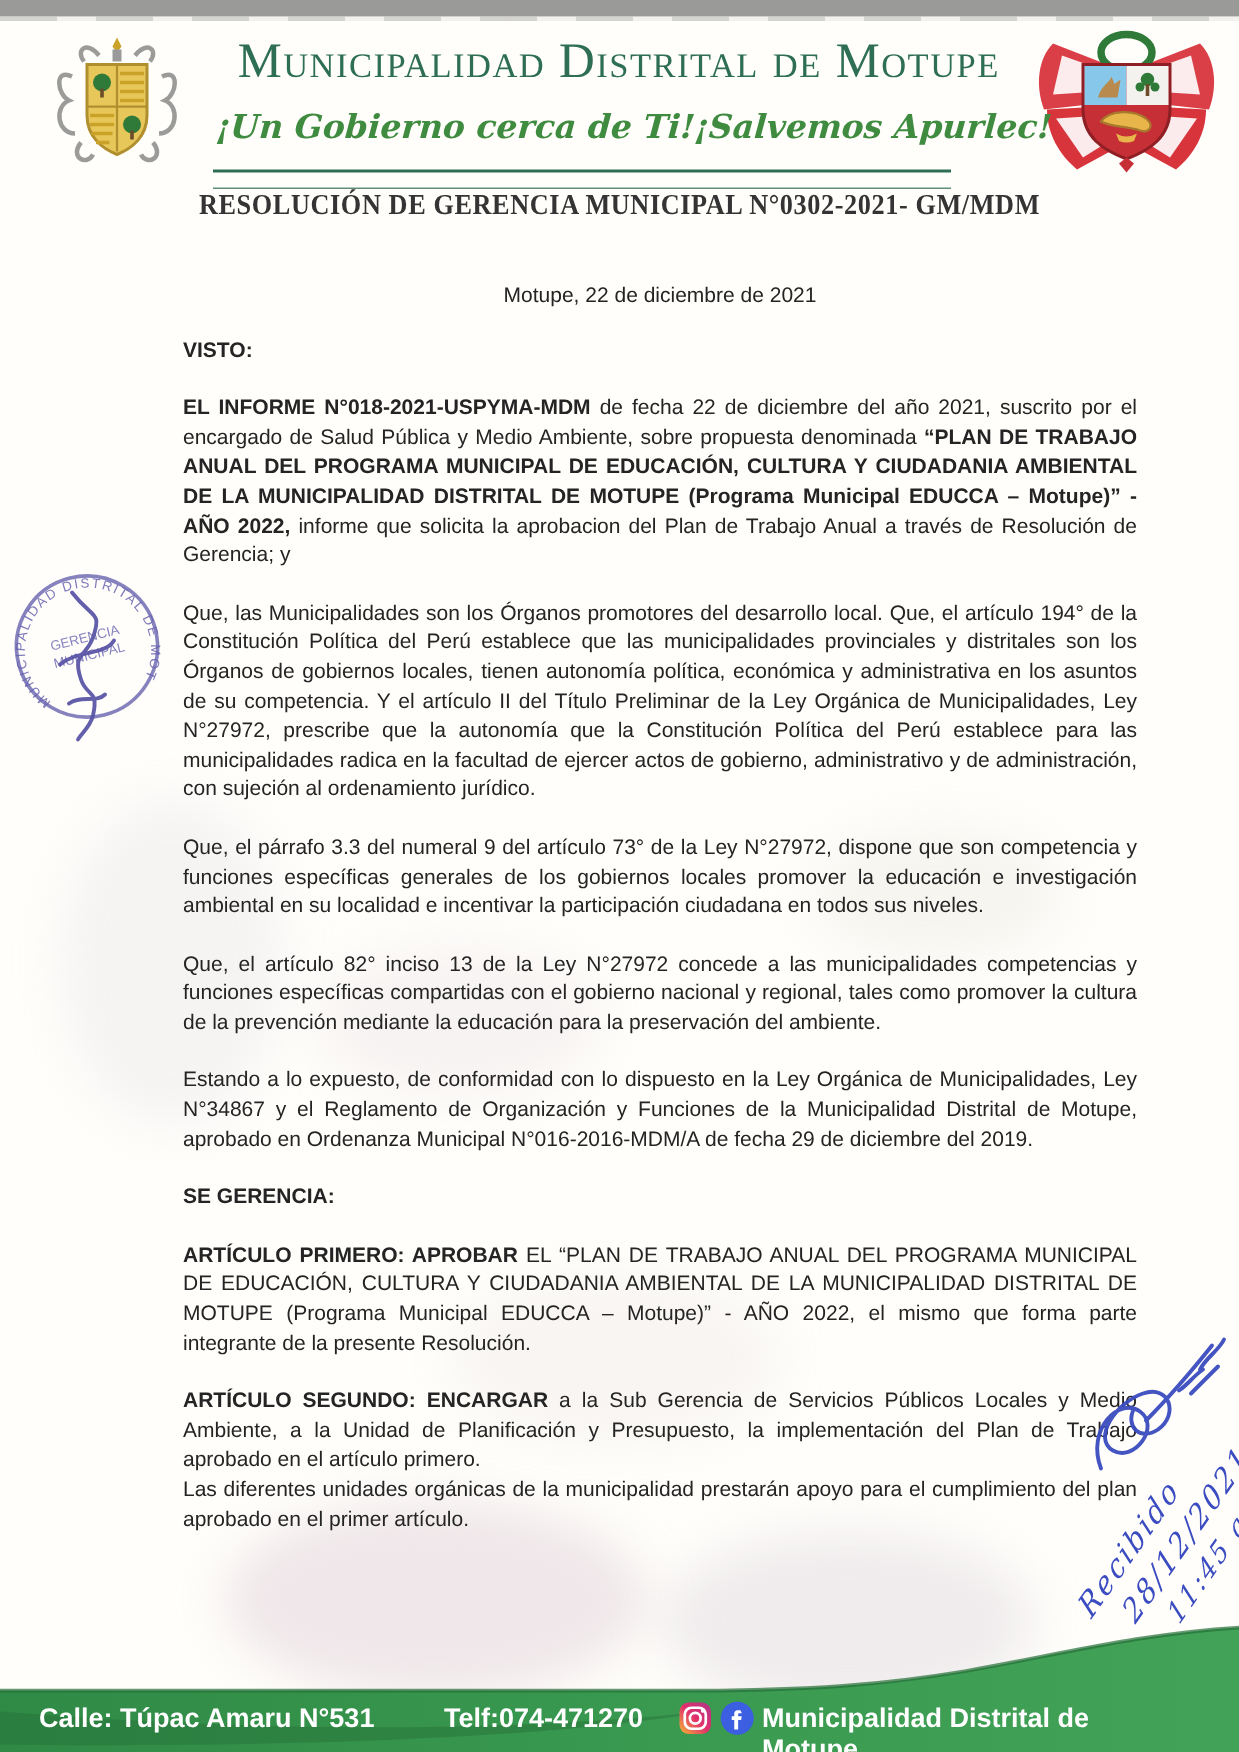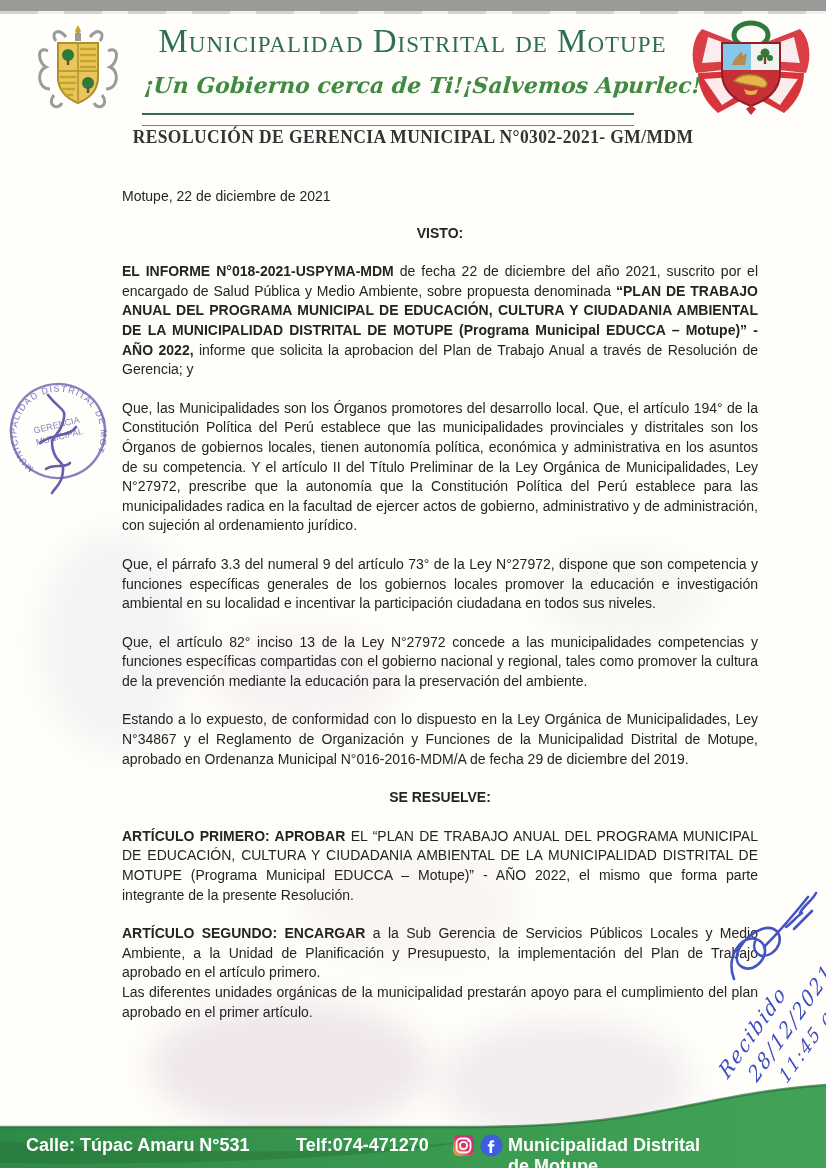--- a/index.html
+++ b/index.html
@@ -43,24 +43,24 @@
   .doc-title{
     position:absolute;top:115px;left:0;width:826px;text-align:center;
     font-family:"Liberation Serif", serif;font-weight:bold;
     font-size:17.5px;letter-spacing:.4px;color:#343434;
     transform:scaleY(1.1);
   }
 
   
   .doc-body{position:absolute;left:122px;top:176px;width:636px;
     font-size:14px;line-height:19.6px;text-align:justify;}
-  .date-line{text-align:left;margin-bottom:17px;}
+  .date-line{text-align:center;margin-bottom:17px;}
   .blk{margin-bottom:19px;white-space:pre-line;}
   .blk .b{font-weight:bold;}
-  .heading{font-weight:bold;text-align:center;}
+  .heading{font-weight:bold;text-align:left;}
 
   
   .stamp{position:absolute;left:4px;top:362px;opacity:.92;}
 
   
   .handnote{
     position:absolute;left:712px;top:1056px;
     transform:rotate(-55deg);transform-origin:left top;
     color:#3a4cc0;
     font-family:"DejaVu Serif", serif;font-style:italic;
@@ -69,21 +69,21 @@
   .handnote .hl{transform:skewX(-12deg);letter-spacing:2px;}
   .handnote .hl2{margin-left:14px;}
   .handnote .hl3{margin-left:30px;font-size:18px;}
   .scribble{position:absolute;left:716px;top:872px;}
 
   
   .footer-band{position:absolute;left:0;top:1066px;width:826px;height:102px;}
   .footer-content{
     position:absolute;left:0;top:1120px;width:710px;height:34px;
     color:#ffffff;font-weight:bold;font-size:18px;
-    display:flex;align-items:center;
+    display:flex;align-items:center;padding-left:28px;
   }
   .f-address{position:absolute;left:26px;top:4px;}
   .f-phone{position:absolute;left:296px;top:4px;}
   .f-icons{position:absolute;left:452px;top:3px;display:flex;gap:5px;align-items:center;}
   .f-social{position:absolute;left:508px;top:4px;}
 </style>
 </head>
 <body>
 
 <div class="page">
@@ -181,21 +181,21 @@
 
   <div class="doc-body">
     <div class="date-line">Motupe, 22 de diciembre de 2021</div>
     <div>
         <div class="blk heading"><span class="b">VISTO:</span></div>
         <div class="blk paragraph"><span class="b">EL INFORME N°018-2021-USPYMA-MDM </span><span>de fecha 22 de diciembre del año 2021, suscrito por el encargado de Salud Pública y Medio Ambiente, sobre propuesta denominada </span><span class="b">“PLAN DE TRABAJO ANUAL DEL PROGRAMA MUNICIPAL DE EDUCACIÓN, CULTURA Y CIUDADANIA AMBIENTAL DE LA MUNICIPALIDAD DISTRITAL DE MOTUPE (Programa Municipal EDUCCA – Motupe)” - AÑO 2022,</span><span> informe que solicita la aprobacion del Plan de Trabajo Anual a través de  Resolución de Gerencia; y</span></div>
         <div class="blk paragraph"><span>Que, las Municipalidades son los Órganos promotores del desarrollo local. Que, el artículo 194° de la Constitución Política del Perú establece que las municipalidades provinciales y distritales son los Órganos de gobiernos locales, tienen autonomía política, económica y administrativa en los asuntos de su competencia. Y el artículo II del Título Preliminar de la Ley Orgánica de Municipalidades, Ley N°27972, prescribe que la autonomía que la Constitución Política del Perú establece para las municipalidades radica en la facultad de ejercer actos de gobierno, administrativo y de administración, con sujeción al ordenamiento jurídico.</span></div>
         <div class="blk paragraph"><span>Que, el párrafo 3.3 del numeral 9 del artículo 73° de la Ley N°27972, dispone que son competencia y funciones específicas generales de los gobiernos locales promover la educación e investigación ambiental en su localidad e incentivar la participación ciudadana en todos sus niveles.</span></div>
         <div class="blk paragraph"><span>Que, el artículo 82° inciso 13 de la Ley N°27972 concede a las municipalidades competencias y funciones específicas compartidas con el gobierno nacional y regional, tales como promover la cultura de la prevención mediante la educación para la preservación del ambiente.</span></div>
         <div class="blk paragraph"><span>Estando a lo expuesto, de conformidad con lo dispuesto en la Ley Orgánica de Municipalidades, Ley N°34867 y el Reglamento de Organización y Funciones de la Municipalidad Distrital de Motupe, aprobado en Ordenanza Municipal N°016-2016-MDM/A de fecha 29 de diciembre del 2019.</span></div>
-        <div class="blk heading"><span class="b">SE RESUELVE:</span></div>
+        <div class="blk heading"><span class="b">SE GERENCIA:</span></div>
         <div class="blk paragraph"><span class="b">ARTÍCULO PRIMERO: APROBAR </span><span>EL “PLAN DE TRABAJO ANUAL DEL PROGRAMA MUNICIPAL DE EDUCACIÓN, CULTURA Y CIUDADANIA AMBIENTAL DE LA MUNICIPALIDAD DISTRITAL DE MOTUPE (Programa Municipal EDUCCA – Motupe)” - AÑO 2022, el mismo que forma parte integrante de la presente Resolución.</span></div>
         <div class="blk paragraph"><span class="b">ARTÍCULO SEGUNDO: ENCARGAR </span><span> a la Sub Gerencia de Servicios Públicos Locales y Medio Ambiente, a la Unidad de Planificación y Presupuesto, la implementación del Plan de Trabajo aprobado en el artículo primero.
 Las diferentes unidades orgánicas de la municipalidad prestarán apoyo para el cumplimiento del plan aprobado en el primer artículo.</span></div>
       </div>
   </div>
 
   <svg class="stamp" width="108" height="126" viewBox="0 0 108 126">
     <g transform="rotate(-14 54 58)">
       <circle cx="54" cy="58" r="47" fill="none" stroke="#5a55a8" stroke-width="2.4" opacity=".8"></circle>
       <path id="ringPath" d="M22,88 A42,42 0 1 1 86,88" fill="none"></path>

